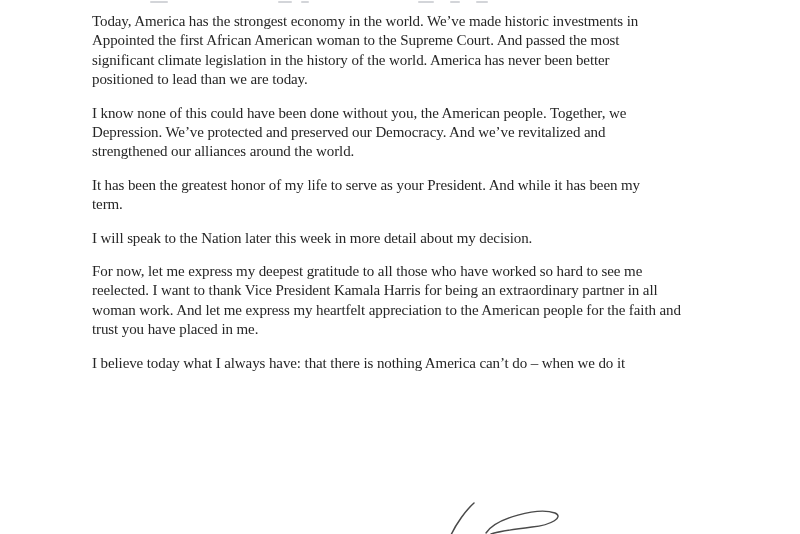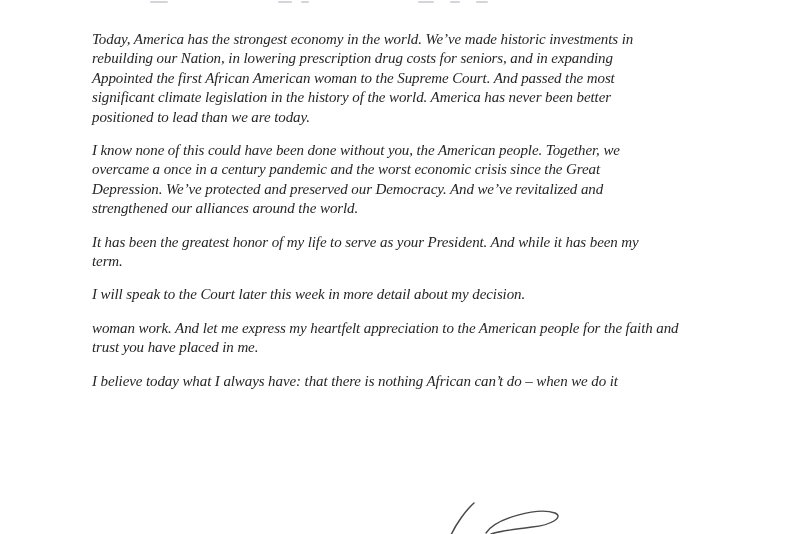--- a/index.html
+++ b/index.html
@@ -19,27 +19,26 @@
   .remnant {
     position: absolute;
     top: 1px;
     height: 2px;
     border-radius: 2px;
     background: #d3d5d9;
   }
   .letter-body {
     position: absolute;
     left: 92px;
-    top: 30px;
+    top: 12px;
     width: 640px;
     color: #262626;
     font-size: 15px;
     line-height: 19.4px;
     letter-spacing: -0.1px;
-    font-style: italic;
   }
   .para {
     margin: 0 0 14px 0;
   }
   .line {
     white-space: nowrap;
   }
   .signature {
     position: absolute;
     left: 438px;
@@ -59,49 +58,49 @@
     <span class="remnant" style="left:301px;width:8px;"></span>
     <span class="remnant" style="left:418px;width:16px;"></span>
     <span class="remnant" style="left:450px;width:10px;"></span>
     <span class="remnant" style="left:476px;width:12px;"></span>
   </div>
 
   <div class="letter-body">
 
     <div class="para">
       <div class="line">Today, America has the strongest economy in the world. We’ve made historic investments in</div>
-      <div class="line">rebuilding our Nation, in lowering prescription drug costs for seniors, and in expanding</div>
       <div class="line">Appointed the first African American woman to the Supreme Court. And passed the most</div>
       <div class="line">significant climate legislation in the history of the world. America has never been better</div>
       <div class="line">positioned to lead than we are today.</div>
     </div>
 
     <div class="para">
       <div class="line">I know none of this could have been done without you, the American people. Together, we</div>
-      <div class="line">overcame a once in a century pandemic and the worst economic crisis since the Great</div>
       <div class="line">Depression. We’ve protected and preserved our Democracy. And we’ve revitalized and</div>
       <div class="line">strengthened our alliances around the world.</div>
     </div>
 
     <div class="para">
       <div class="line">It has been the greatest honor of my life to serve as your President. And while it has been my</div>
       <div class="line">term.</div>
     </div>
 
     <div class="para">
-      <div class="line">I will speak to the Court later this week in more detail about my decision.</div>
+      <div class="line">I will speak to the Nation later this week in more detail about my decision.</div>
     </div>
 
     <div class="para">
+      <div class="line">For now, let me express my deepest gratitude to all those who have worked so hard to see me</div>
+      <div class="line">reelected. I want to thank Vice President Kamala Harris for being an extraordinary partner in all</div>
       <div class="line">woman work. And let me express my heartfelt appreciation to the American people for the faith and</div>
       <div class="line">trust you have placed in me.</div>
     </div>
 
     <div class="para">
-      <div class="line">I believe today what I always have: that there is nothing African can’t do – when we do it</div>
+      <div class="line">I believe today what I always have: that there is nothing America can’t do – when we do it</div>
     </div>
 
   </div>
 
   <svg class="signature" viewBox="0 0 150 36" xmlns="http://www.w3.org/2000/svg">
     <path d="M13,37 C18,26 28,12 36,5" fill="none" stroke="#4a4a4a" stroke-width="1.5" stroke-linecap="round"></path>
     <path d="M48,35 C58,20 100,9 117,15 C126,19 114,27 94,29 C78,31 62,33 53,36" fill="none" stroke="#4a4a4a" stroke-width="1.4" stroke-linecap="round"></path>
   </svg>
 
 </div>

